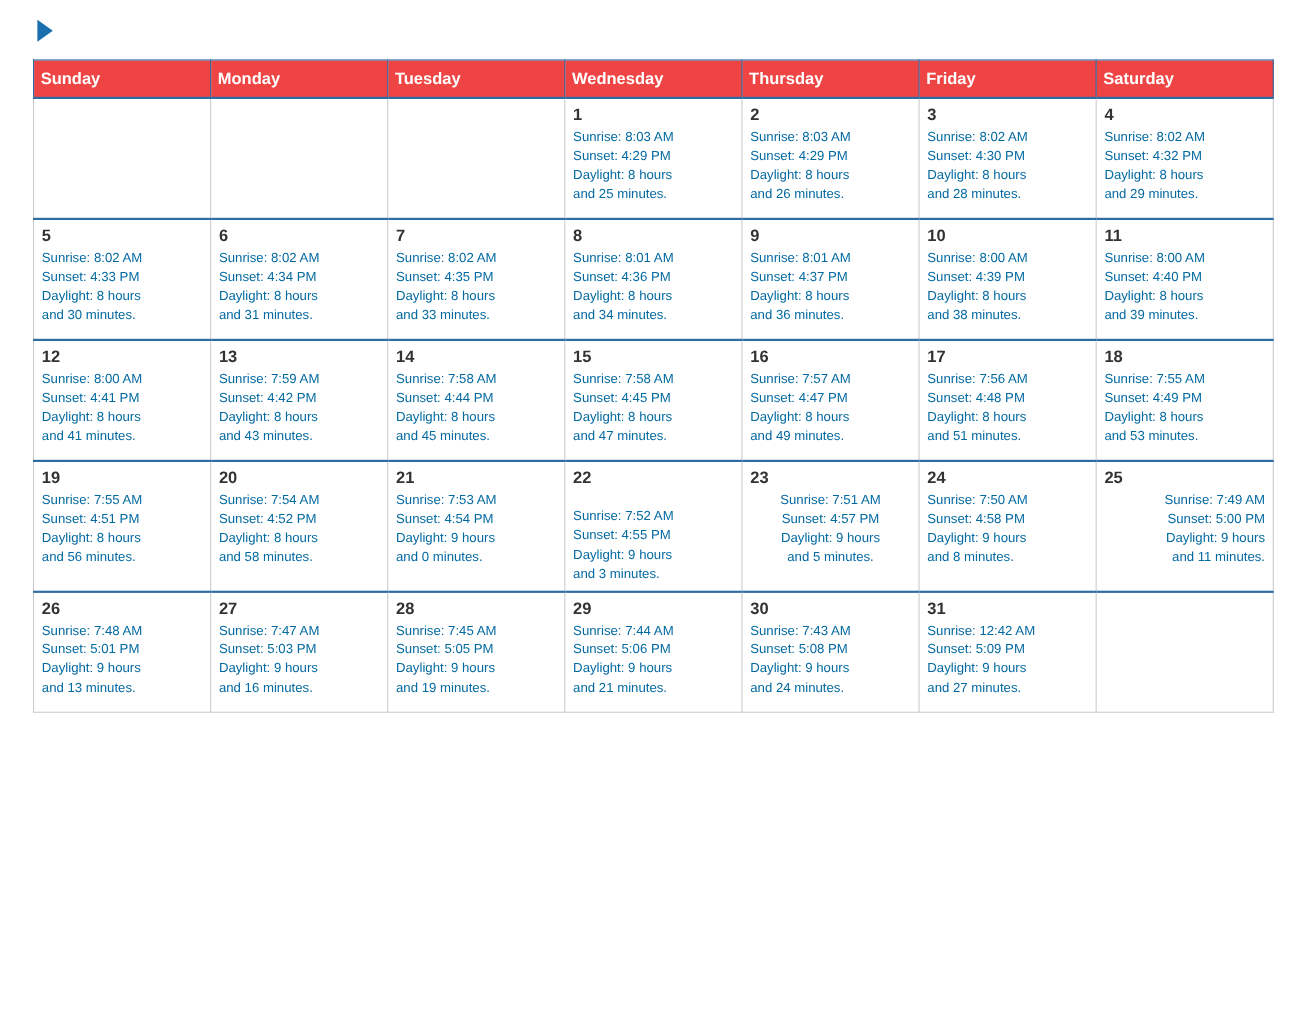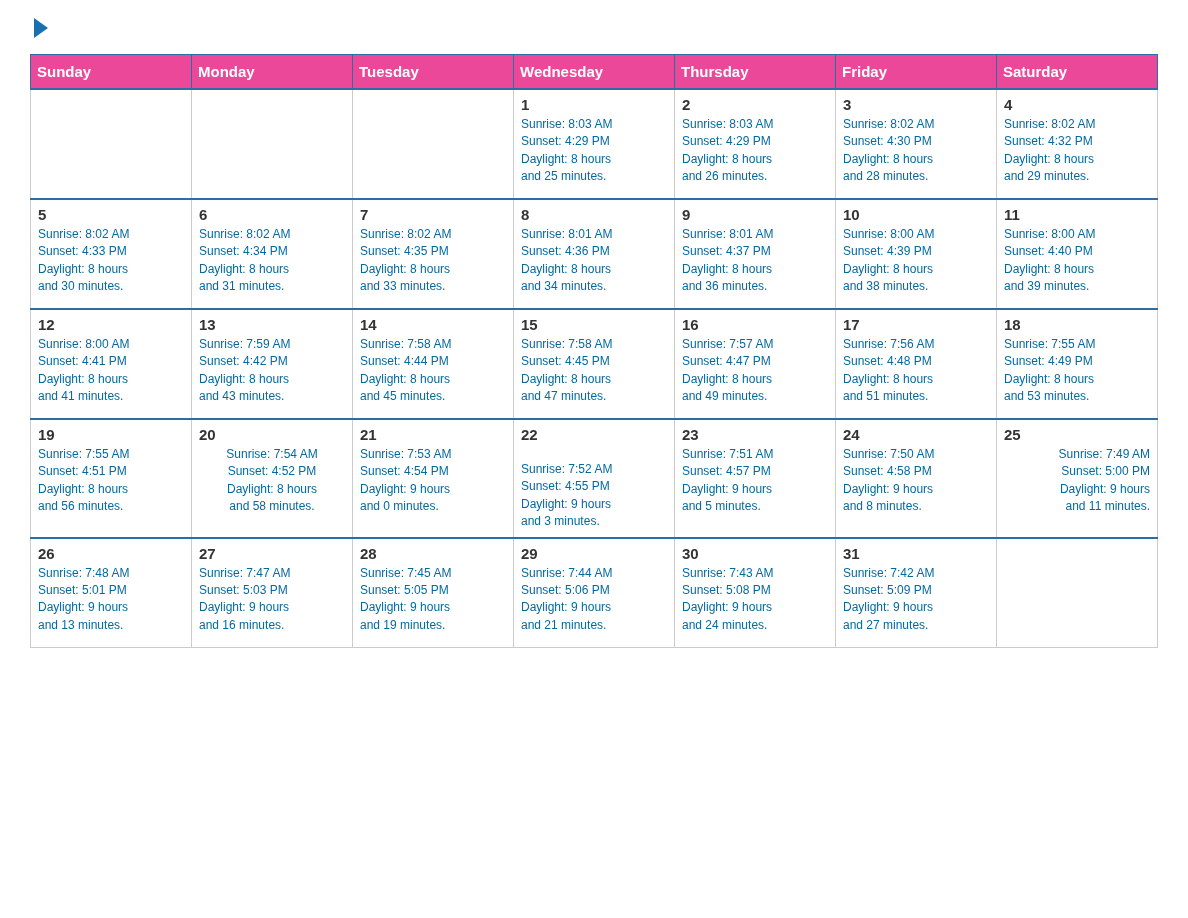--- a/index.html
+++ b/index.html
@@ -58,21 +58,21 @@
       font-size: 20px;
       color: #555;
       margin-top: 4px;
     }
     .calendar {
       width: 100%;
       border-collapse: collapse;
       table-layout: fixed;
     }
     .calendar thead tr th {
-      background-color: #ec4899;
+      background-color: #ef4444;
       color: #fff;
       font-size: 15px;
       font-weight: bold;
       padding: 8px 6px;
       text-align: left;
       border: 1px solid #2e6da4;
     }
     .calendar tbody tr td {
       vertical-align: top;
       padding: 6px 7px;
@@ -263,42 +263,42 @@
       <tr>
         <td>
           <span class="day-number">19</span>
           <div class="day-info" style="white-space: pre-line;">Sunrise: 7:55 AM
 Sunset: 4:51 PM
 Daylight: 8 hours
 and 56 minutes.</div>
         </td>
         <td>
           <span class="day-number">20</span>
-          <div class="day-info" style="white-space: pre-line; text-align: center;">Sunrise: 7:54 AM
+          <div class="day-info" style="white-space: pre-line;">Sunrise: 7:54 AM
 Sunset: 4:52 PM
 Daylight: 8 hours
 and 58 minutes.</div>
         </td>
         <td>
           <span class="day-number">21</span>
           <div class="day-info" style="white-space: pre-line;">Sunrise: 7:53 AM
 Sunset: 4:54 PM
 Daylight: 9 hours
 and 0 minutes.</div>
         </td>
         <td>
           <span class="day-number">22</span>
           <div class="day-info" style="white-space: pre-line; margin-top: 18px;">Sunrise: 7:52 AM
 Sunset: 4:55 PM
 Daylight: 9 hours
 and 3 minutes.</div>
         </td>
         <td>
           <span class="day-number">23</span>
-          <div class="day-info" style="white-space: pre-line;">Sunrise: 7:51 AM
+          <div class="day-info" style="white-space: pre-line; text-align: center;">Sunrise: 7:51 AM
 Sunset: 4:57 PM
 Daylight: 9 hours
 and 5 minutes.</div>
         </td>
         <td>
           <span class="day-number">24</span>
           <div class="day-info" style="white-space: pre-line;">Sunrise: 7:50 AM
 Sunset: 4:58 PM
 Daylight: 9 hours
 and 8 minutes.</div>
@@ -342,21 +342,21 @@
         </td>
         <td>
           <span class="day-number">30</span>
           <div class="day-info" style="white-space: pre-line;">Sunrise: 7:43 AM
 Sunset: 5:08 PM
 Daylight: 9 hours
 and 24 minutes.</div>
         </td>
         <td>
           <span class="day-number">31</span>
-          <div class="day-info" style="white-space: pre-line;">Sunrise: 7:42 AM
+          <div class="day-info" style="white-space: pre-line;">Sunrise: 12:42 AM
 Sunset: 5:09 PM
 Daylight: 9 hours
 and 27 minutes.</div>
         </td>
         <td></td>
       </tr>
     </tbody>
 </table>
 
 </body></html>

